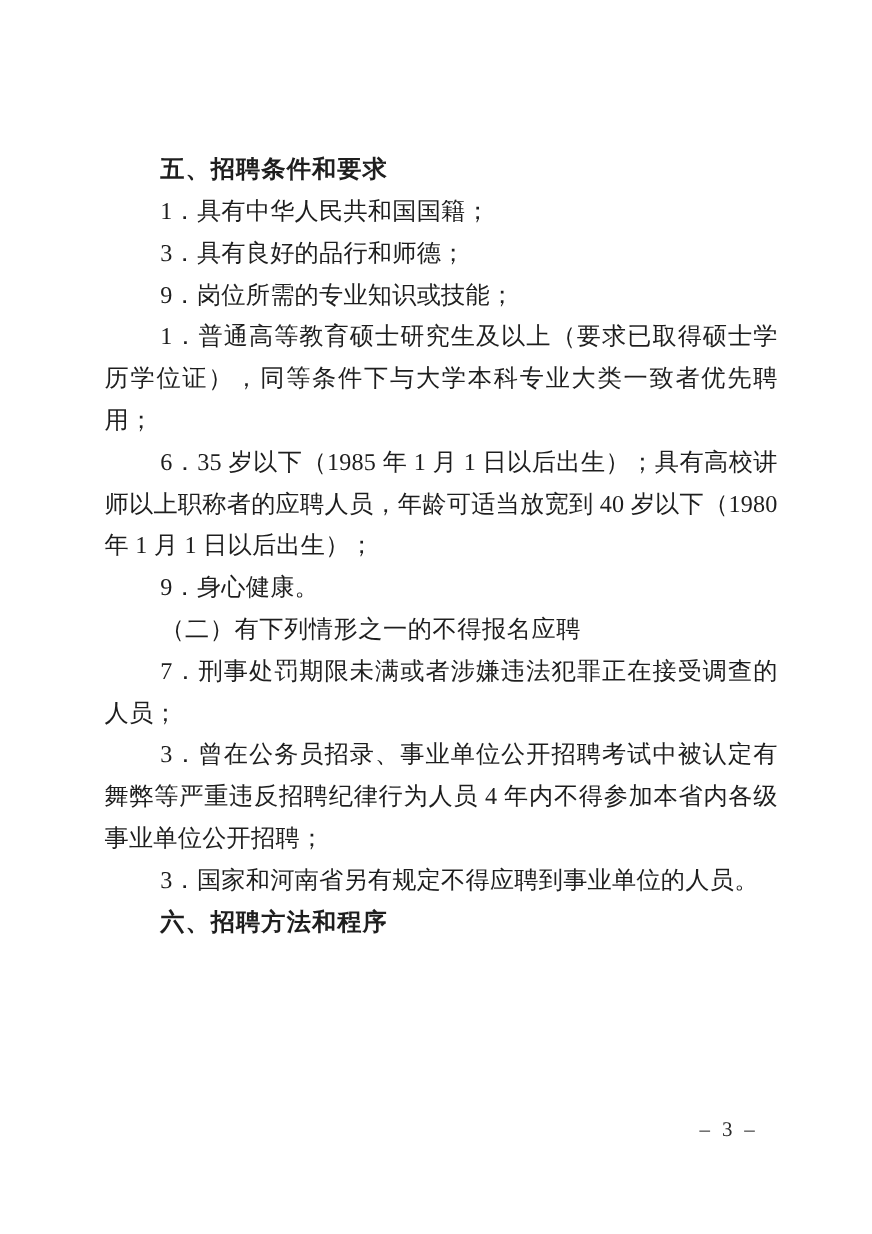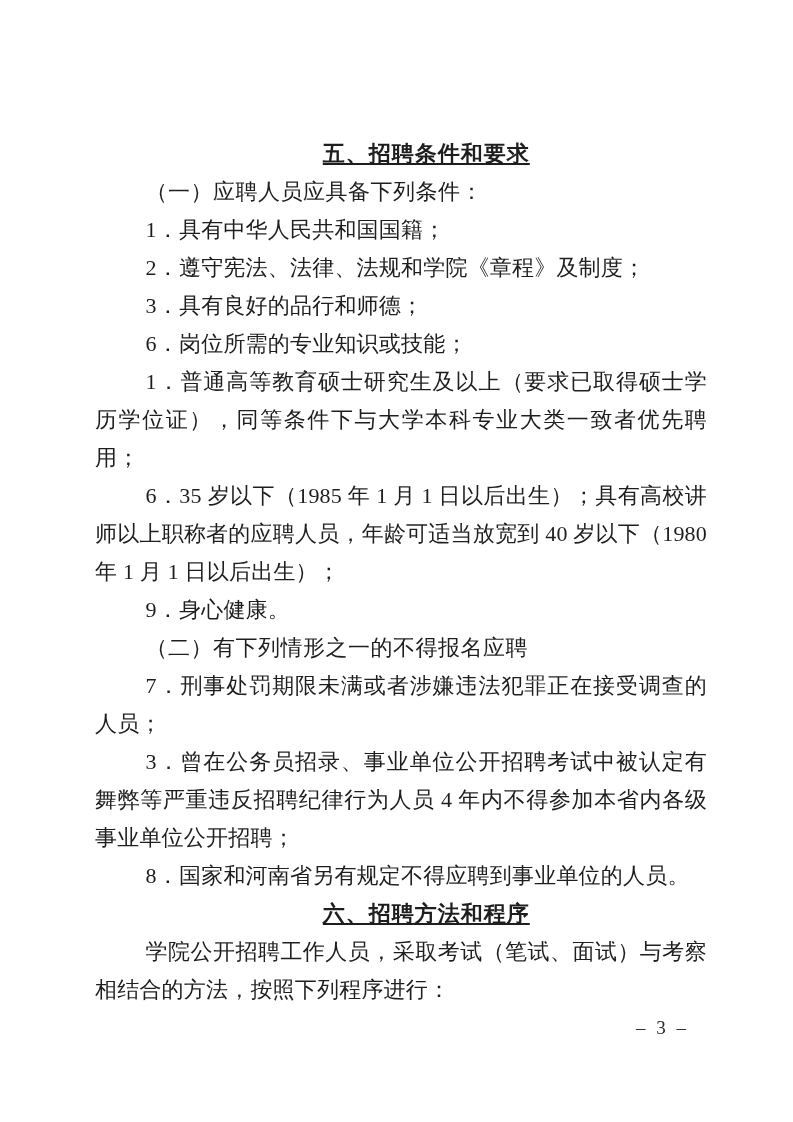--- a/index.html
+++ b/index.html
@@ -27,52 +27,48 @@
     font-size: 22px;
     line-height: 38px;
     text-align: justify;
     text-indent: 2.3em;
     letter-spacing: 0.2px;
     font-family: "Liberation Serif", "DejaVu Serif", serif;
   }
   .para.heading {
     font-family: "Liberation Sans", "DejaVu Sans", sans-serif;
     font-weight: bold;
-    text-align: center;
+    text-align: left;
     letter-spacing: 1px;
-    text-decoration: underline;
   }
   .para.subheading {
     letter-spacing: 0.5px;
   }
   .page-number {
     position: absolute;
     top: 1017px;
     right: 104px;
     font-size: 19px;
     letter-spacing: 3px;
     color: #2a2a2a;
     font-family: "Liberation Serif", "DejaVu Serif", serif;
   }
 </style>
 </head>
 <body>
 
 <div class="page">
   <div class="content">
       <p class="para heading">五、招聘条件和要求</p>
-      <p class="para subheading">（一）应聘人员应具备下列条件：</p>
       <p class="para body">1．具有中华人民共和国国籍；</p>
-      <p class="para body">2．遵守宪法、法律、法规和学院《章程》及制度；</p>
       <p class="para body">3．具有良好的品行和师德；</p>
-      <p class="para body">6．岗位所需的专业知识或技能；</p>
+      <p class="para body">9．岗位所需的专业知识或技能；</p>
       <p class="para body">1．普通高等教育硕士研究生及以上（要求已取得硕士学历学位证），同等条件下与大学本科专业大类一致者优先聘用；</p>
       <p class="para body">6．35 岁以下（1985 年 1 月 1 日以后出生）；具有高校讲师以上职称者的应聘人员，年龄可适当放宽到 40 岁以下（1980 年 1 月 1 日以后出生）；</p>
       <p class="para body">9．身心健康。</p>
       <p class="para subheading">（二）有下列情形之一的不得报名应聘</p>
       <p class="para body">7．刑事处罚期限未满或者涉嫌违法犯罪正在接受调查的人员；</p>
       <p class="para body">3．曾在公务员招录、事业单位公开招聘考试中被认定有舞弊等严重违反招聘纪律行为人员 4 年内不得参加本省内各级事业单位公开招聘；</p>
-      <p class="para body">8．国家和河南省另有规定不得应聘到事业单位的人员。</p>
+      <p class="para body">3．国家和河南省另有规定不得应聘到事业单位的人员。</p>
       <p class="para heading">六、招聘方法和程序</p>
-      <p class="para body">学院公开招聘工作人员，采取考试（笔试、面试）与考察相结合的方法，按照下列程序进行：</p>
     </div>
   <div class="page-number">– 3 –</div>
 </div>
 
 </body></html>

